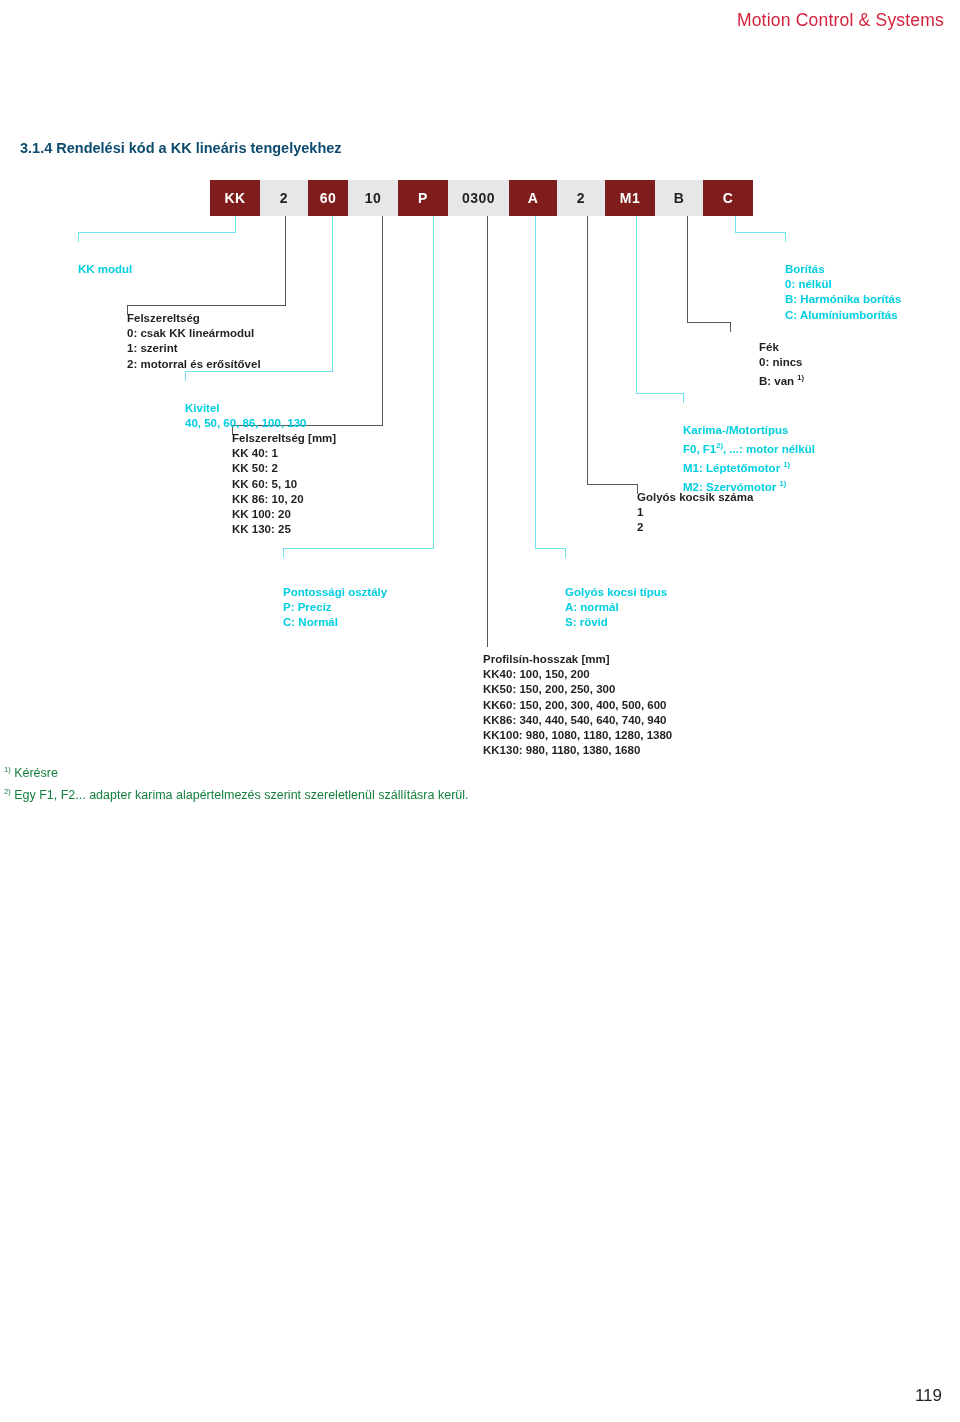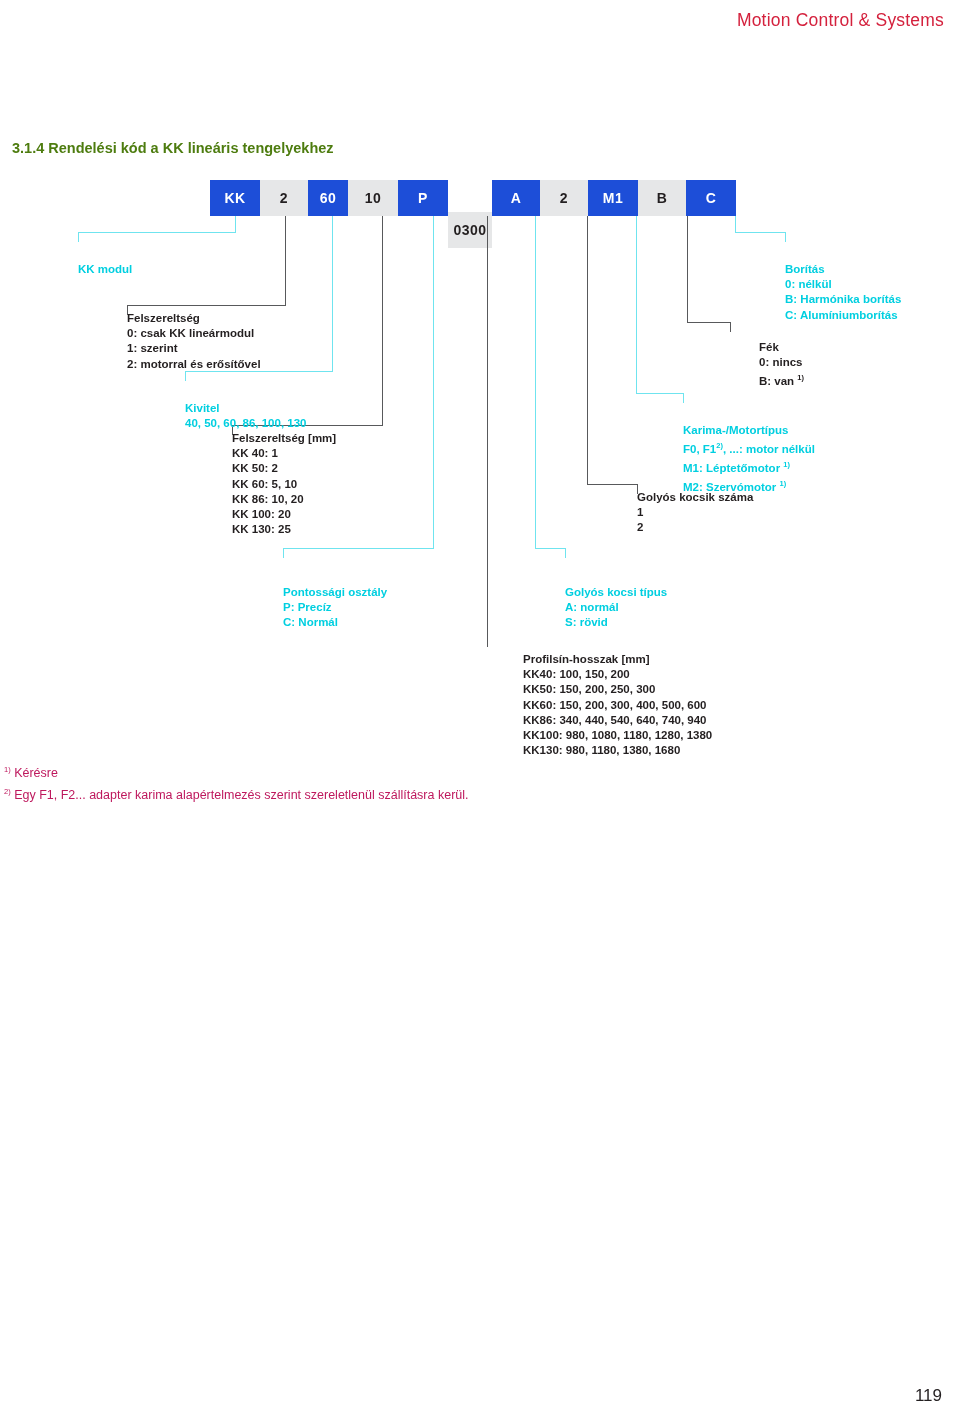--- a/index.html
+++ b/index.html
@@ -27,52 +27,52 @@
   }
   .logo-tag{
     margin-top:4px;
     font-family:"Liberation Sans", sans-serif;
     font-size:17.5px;color:#d4213d;letter-spacing:.2px;
     white-space:nowrap;
   }
 
   
   .heading{
-    position:absolute;left:12px;top:140px;
-    font-size:14.5px;font-weight:bold;color:#4d7c0f;
+    position:absolute;left:20px;top:140px;
+    font-size:14.5px;font-weight:bold;color:#0c4a6e;
     white-space:nowrap;
   }
 
   
   #code-row{position:absolute;left:210px;top:180px;height:36px;display:flex;}
   .code-cell{
     height:36px;display:flex;align-items:center;justify-content:center;
     font-size:14px;font-weight:bold;letter-spacing:.5px;
     box-sizing:border-box;
   }
-  .code-cell.cyan{background:#1d4ed8;color:#ffffff;}
+  .code-cell.cyan{background:#7f1d1d;color:#ffffff;}
   .code-cell.grey{background:#e6e7e8;color:#231f20;}
 
   
   .lead{position:absolute;}
   .v{width:1px;}
   .h{height:1px;}
   .cy{background:#6fe4ef;}
   .gy{background:#58595b;}
 
   
   .lbl{position:absolute;font-size:11.5px;line-height:15.2px;white-space:nowrap;}
   .lbl .t{font-weight:bold;}
   .lbl.cyan,.lbl.cyan .t{color:#00cfe0;font-weight:bold;margin-top:12px;}
   .lbl.dark,.lbl.dark .t{color:#231f20;font-weight:bold;}
   .lbl div{font-weight:bold;}
   sup{font-size:7.5px;vertical-align:super;}
 
   
-  .foot{position:absolute;left:4px;font-size:12.5px;color:#be185d;white-space:nowrap;}
+  .foot{position:absolute;left:4px;font-size:12.5px;color:#15803d;white-space:nowrap;}
 
   
   .pageno{position:absolute;right:18px;bottom:16px;font-size:17px;color:#231f20;}
 </style>
 </head>
 <body>
 
 <div class="page">
 
   <div class="logo-wrap">
@@ -80,21 +80,21 @@
   </div>
 
   <div class="heading">3.1.4 Rendelési kód a KK lineáris tengelyekhez</div>
 
   <div id="code-row">
       <div class="code-cell cyan" style="width: 50px;">KK</div>
       <div class="code-cell grey" style="width: 48px;">2</div>
       <div class="code-cell cyan" style="width: 40px;">60</div>
       <div class="code-cell grey" style="width: 50px; text-align: right;">10</div>
       <div class="code-cell cyan" style="width: 50px;">P</div>
-      <div class="code-cell grey" style="width: 44px; margin-top: 32px;">0300</div>
+      <div class="code-cell grey" style="width: 61px;">0300</div>
       <div class="code-cell cyan" style="width: 48px;">A</div>
       <div class="code-cell grey" style="width: 48px;">2</div>
       <div class="code-cell cyan" style="width: 50px;">M1</div>
       <div class="code-cell grey" style="width: 48px;">B</div>
       <div class="code-cell cyan" style="width: 50px;">C</div>
     </div>
 
   <div class="lead v cy" style="left:235px;top:216px;height:16px;"></div>
   <div class="lead h cy" style="left:78px;top:232px;width:158px;"></div>
   <div class="lead v cy" style="left:78px;top:232px;height:10px;"></div>
@@ -162,21 +162,21 @@
     <div>KK 100: 20</div>
     <div>KK 130: 25</div>
   </div>
 
   <div class="lbl cyan" style="left:283px;top:561px;">
     <div class="t">Pontossági osztály</div>
     <div>P: Precíz</div>
     <div>C: Normál</div>
   </div>
 
-  <div class="lbl dark" style="left:483px;top:652px;margin-left:40px;">
+  <div class="lbl dark" style="left:483px;top:652px;">
     <div class="t">Profilsín-hosszak [mm]</div>
     <div>KK40: 100, 150, 200</div>
     <div>KK50: 150, 200, 250, 300</div>
     <div>KK60: 150, 200, 300, 400, 500, 600</div>
     <div>KK86: 340, 440, 540, 640, 740, 940</div>
     <div>KK100: 980, 1080, 1180, 1280, 1380</div>
     <div>KK130: 980, 1180, 1380, 1680</div>
   </div>
 
   <div class="lbl cyan" style="left:565px;top:561px;">

